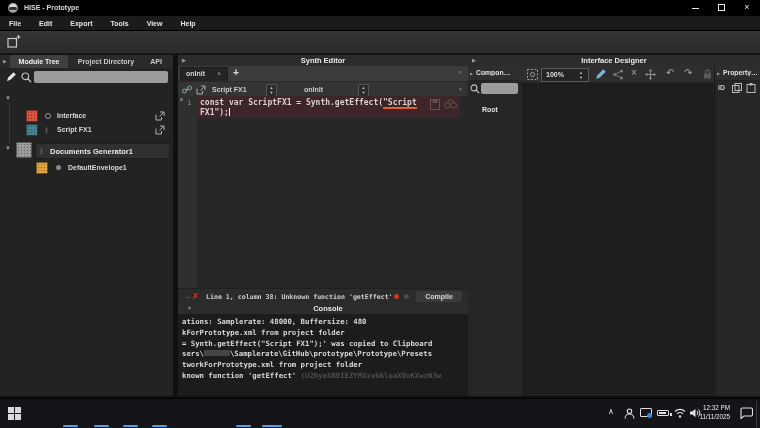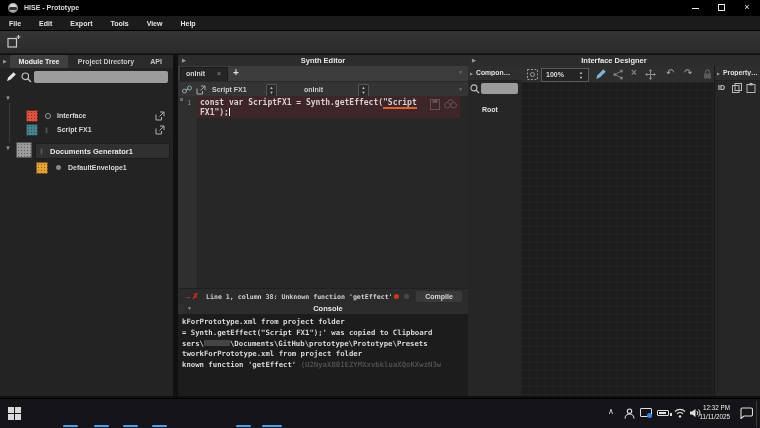--- a/index.html
+++ b/index.html
@@ -227,23 +227,24 @@
       <div class="abs" style="left:216px;top:5px;width:5px;height:5px;border-radius:50%;background:#c93a22;"></div>
       <div class="abs" style="left:226px;top:5px;width:5px;height:5px;border-radius:50%;background:#4a4a4a;"></div>
       <div class="abs compile-btn" style="left:238px;top:2px;width:46px;height:11px;">Compile</div>
     </div>
 
     <div class="abs phead" style="left:5px;top:248px;width:290px;height:11px;">
       <span class="abs tri" style="left:4px;top:3px;">▼</span>
       <span>Console</span>
     </div>
     <div class="abs mono" style="left:0;top:259px;width:290px;height:82px;background:#1c1c1c;padding:3px 0 0 4px;box-sizing:border-box;">
+      <div class="console-line"><span>ations: Samplerate: 48000, Buffersize: 480</span></div>
       <div class="console-line"><span>kForPrototype.xml from project folder</span></div>
       <div class="console-line"><span>= Synth.getEffect("Script FX1");' was copied to Clipboard</span></div>
-      <div class="console-line"><span>sers\</span><span class="redact"></span><span>\Documents\GitHub\prototype\Prototype\Presets</span></div>
+      <div class="console-line"><span>sers\</span><span class="redact"></span><span>\Samplerate\GitHub\prototype\Prototype\Presets</span></div>
       <div class="console-line"><span>tworkForPrototype.xml from project folder</span></div>
       <div class="console-line"><span>known function 'getEffect' </span><span class="dim">(U2NyaXB0IEZYMXxvbkluaXQoKXwzN3w</span></div>
     </div>
   </div>
 
   <div class="abs" id="designer">
     <div class="abs phead" style="left:0;top:0;width:292px;height:11px;">
       <span class="abs tri" style="left:4px;top:3px;">▶</span>
       <span>Interface Designer</span>
     </div>

